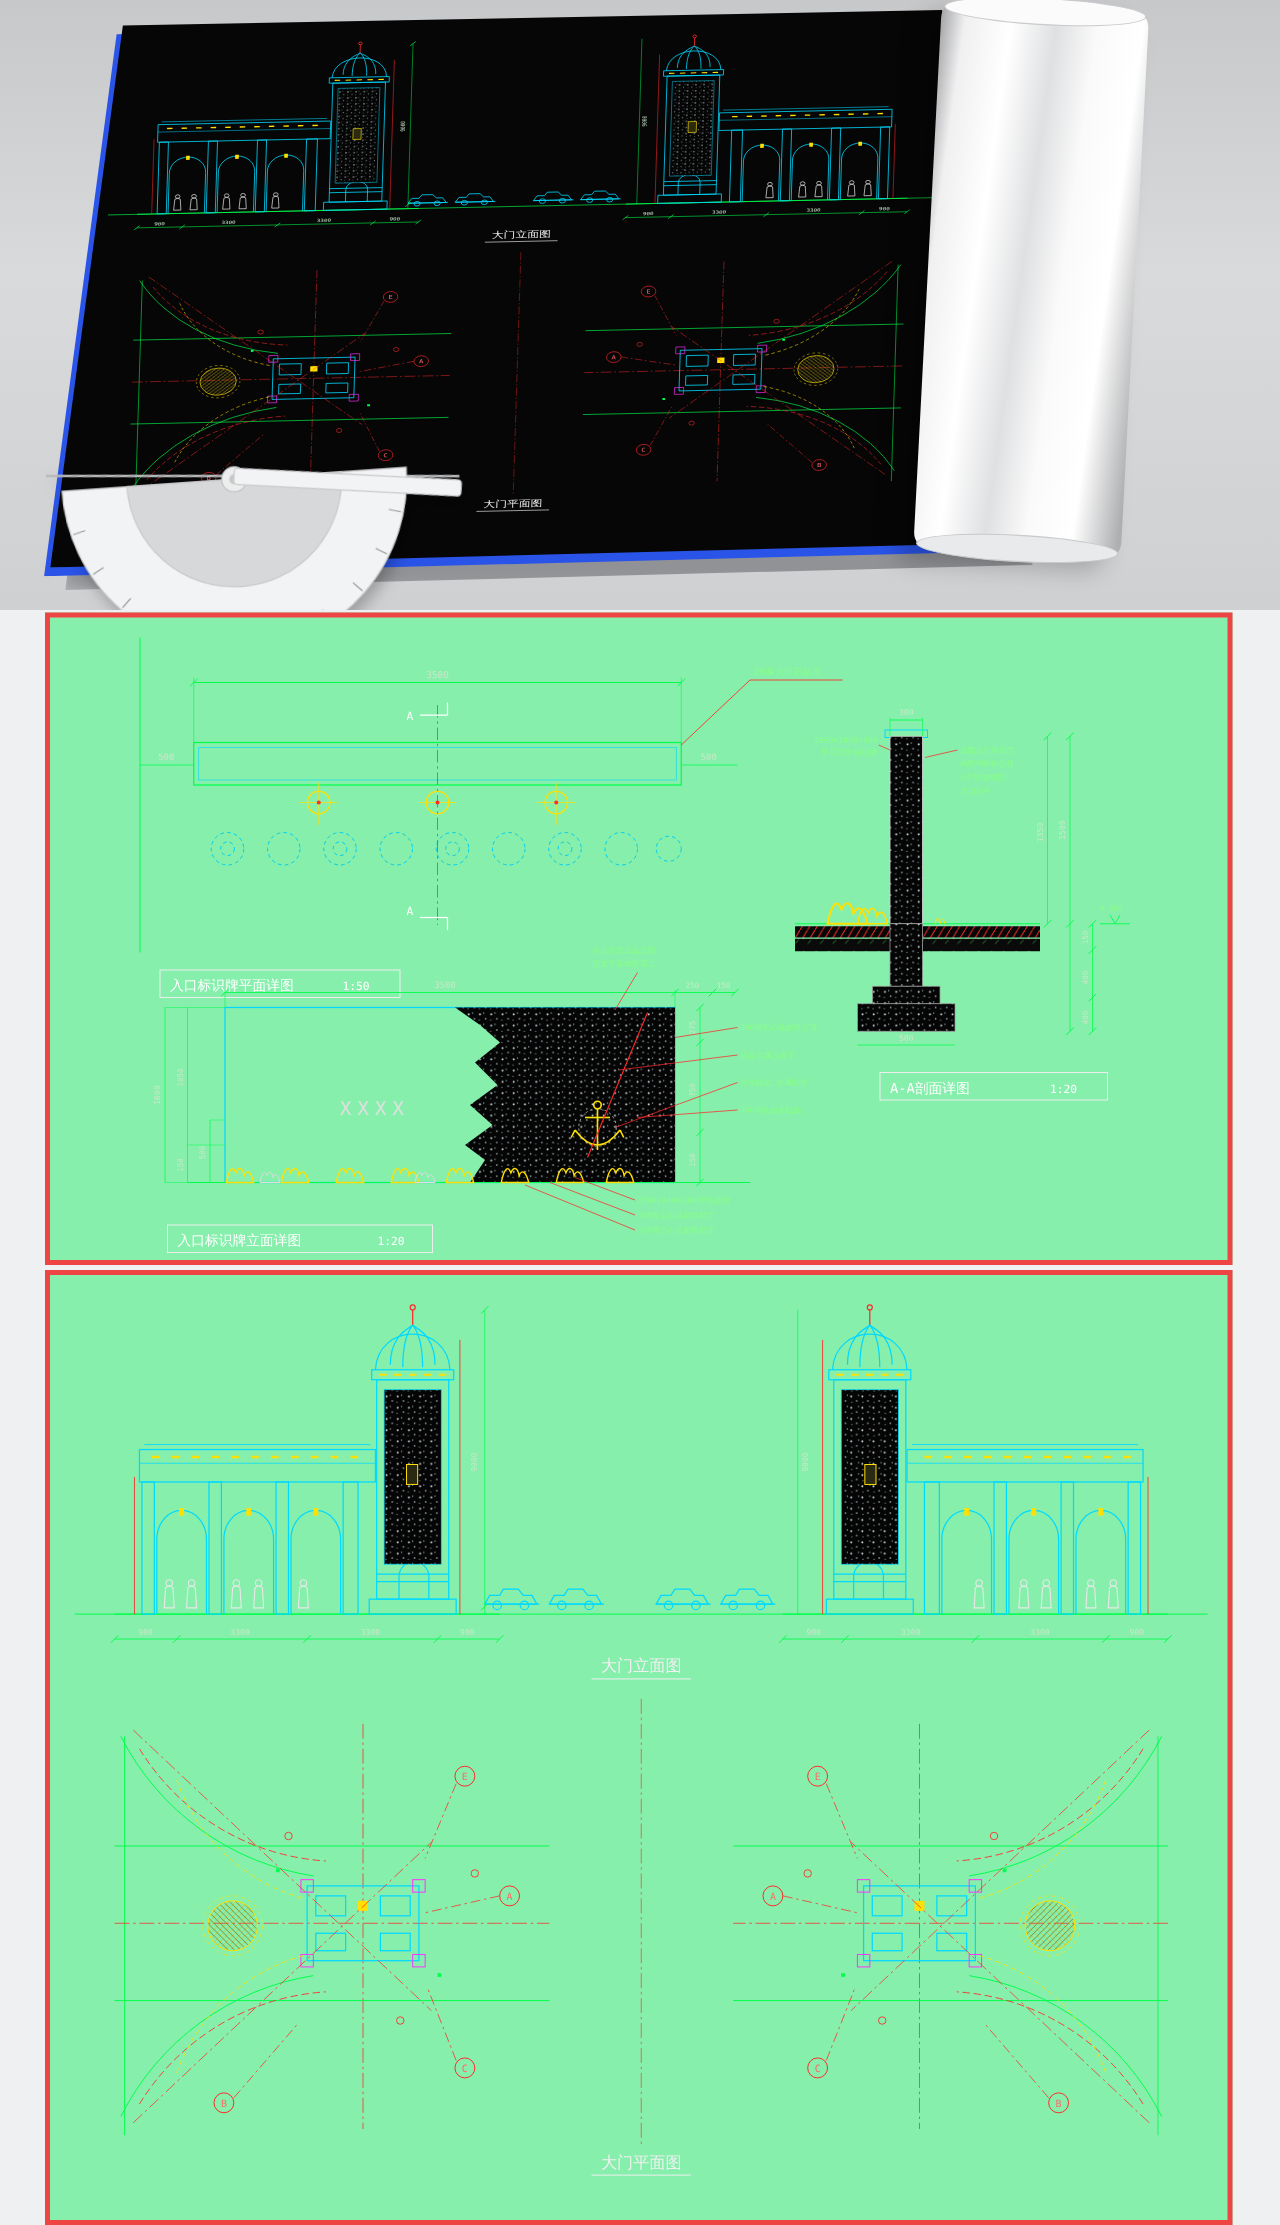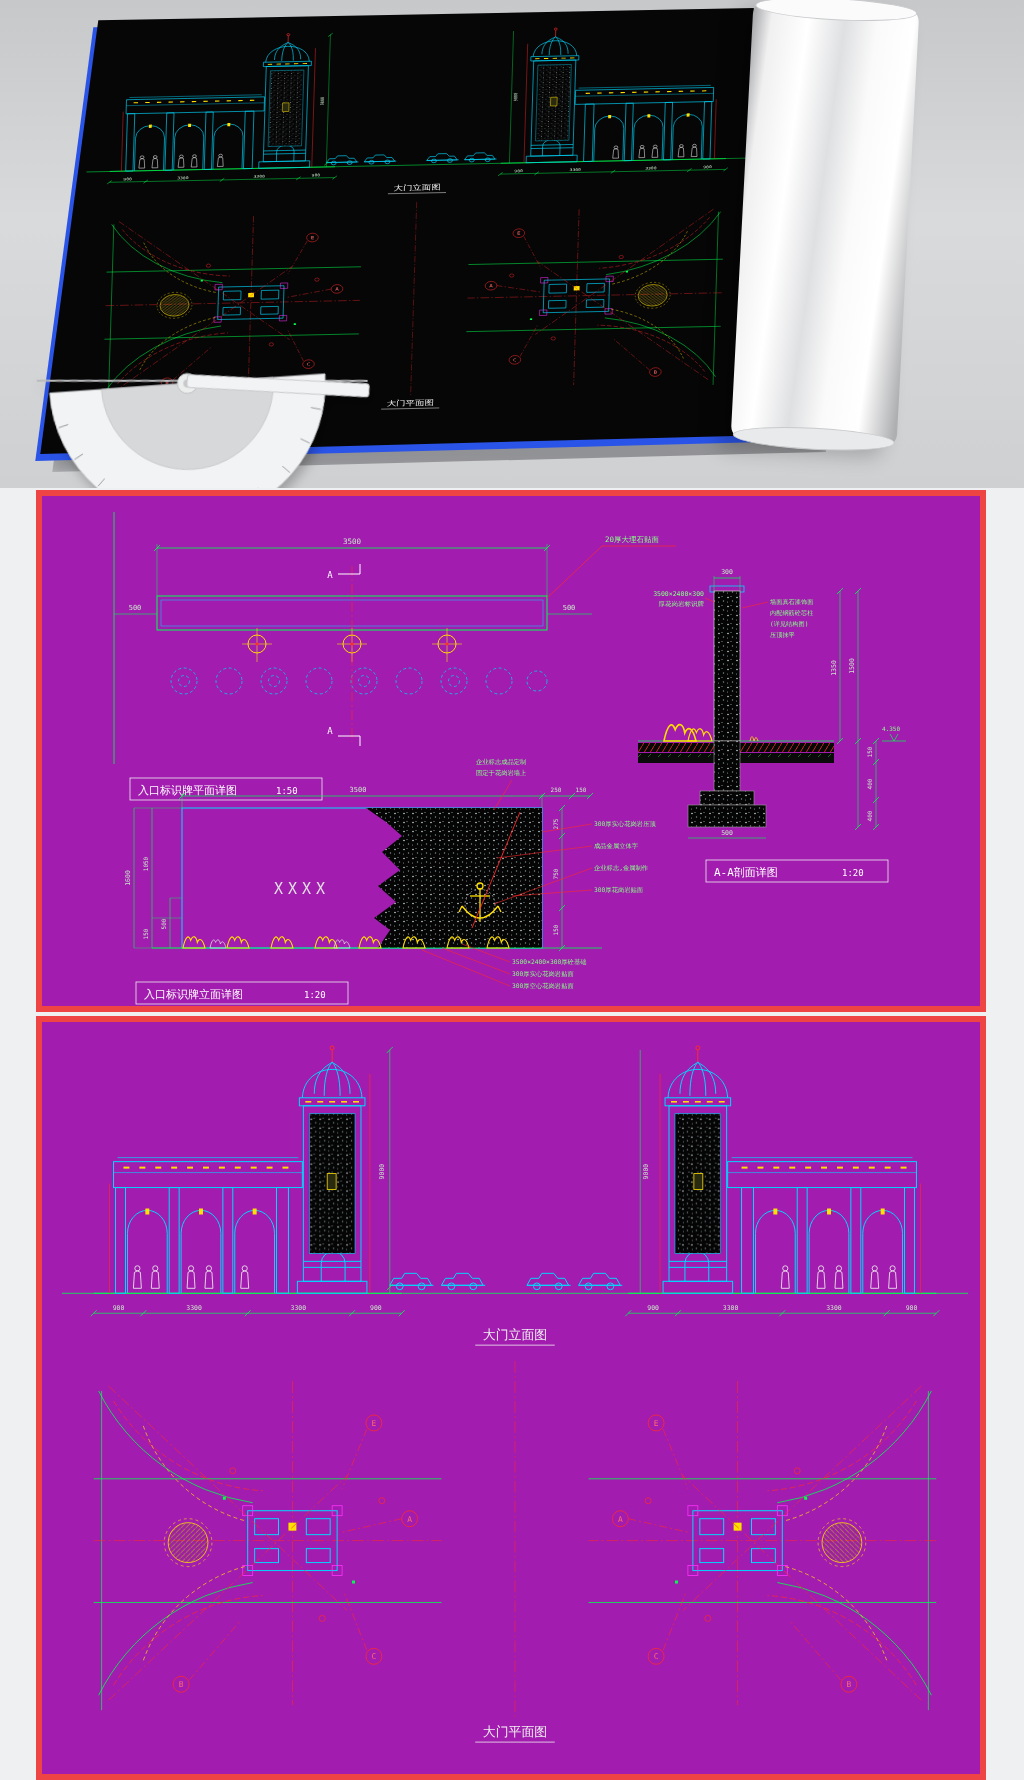--- a/index.html
+++ b/index.html
@@ -20,21 +20,21 @@
         background:linear-gradient(95deg,#a2a3a5 0%,#f0f0f1 10%,#ffffff 28%,#dfe0e2 46%,#fafafa 62%,#ffffff 80%,#aeafb1 98%);
         box-shadow:-14px 10px 20px rgba(0,0,0,.22)}
   .roll::before{content:"";position:absolute;left:2px;right:2px;top:-6px;height:20px;border-radius:50%;
         background:#fbfbfc;border:1px solid #c9cacc}
   .roll::after{content:"";position:absolute;left:2px;right:2px;bottom:-6px;height:20px;border-radius:50%;
         background:#e9eaec;border:1px solid #c9cacc}
   .protractor{position:absolute;left:40px;top:346px;width:340px;height:150px;transform:rotate(-4deg);
         filter:drop-shadow(3px 6px 6px rgba(0,0,0,.25))}
 
   
-  .panel{position:absolute;left:36px;width:950px;background:#a21caf;border:6px solid #ef4444}
+  .panel{position:absolute;left:36px;width:950px;background:#86efac;border:4px solid #ef4444}
   .panel-sign{top:490px;height:522px}
   .panel-gate{top:1016px;height:764px}
   svg text{user-select:none}
 </style>
 </head>
 <body>
 
 <svg width="0" height="0" style="position:absolute" aria-hidden="true">
   <defs>
     <pattern id="speckA" width="9" height="9" patternUnits="userSpaceOnUse">

